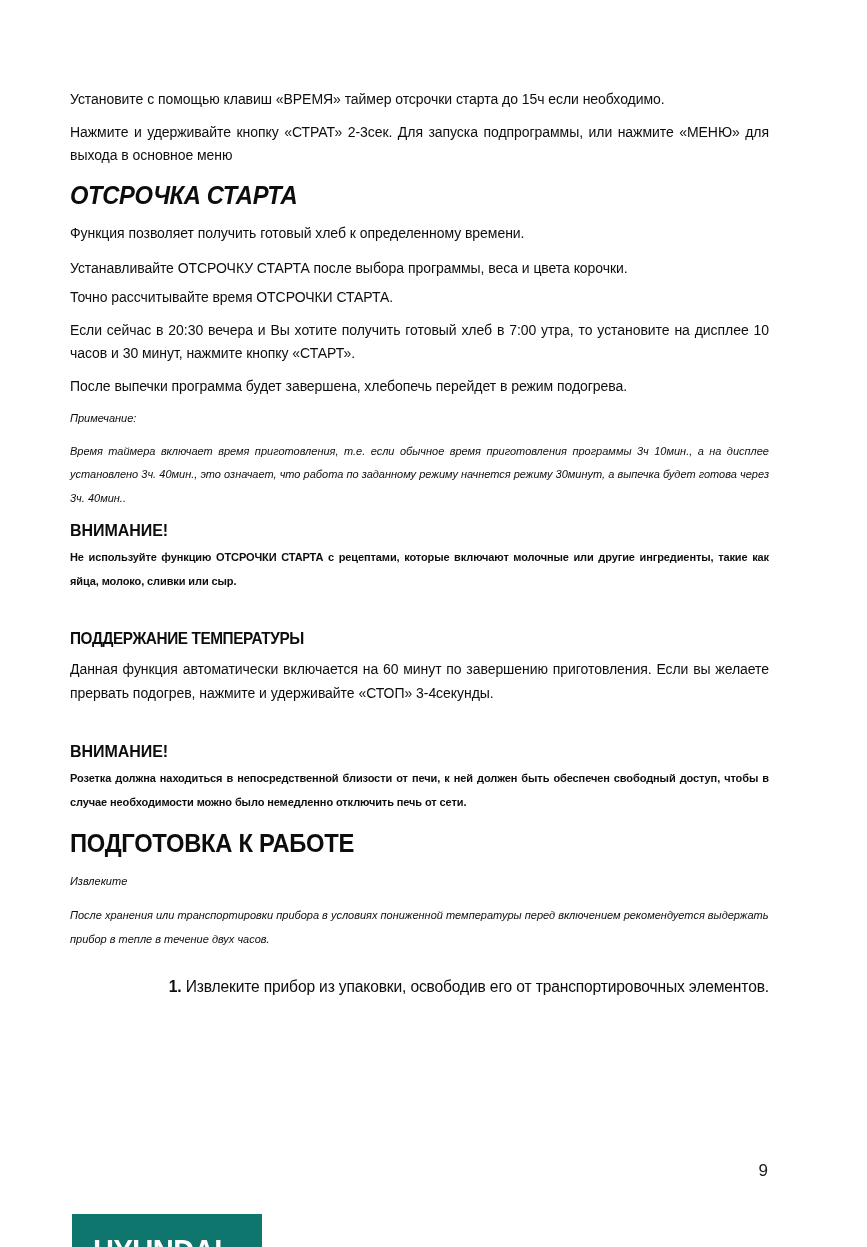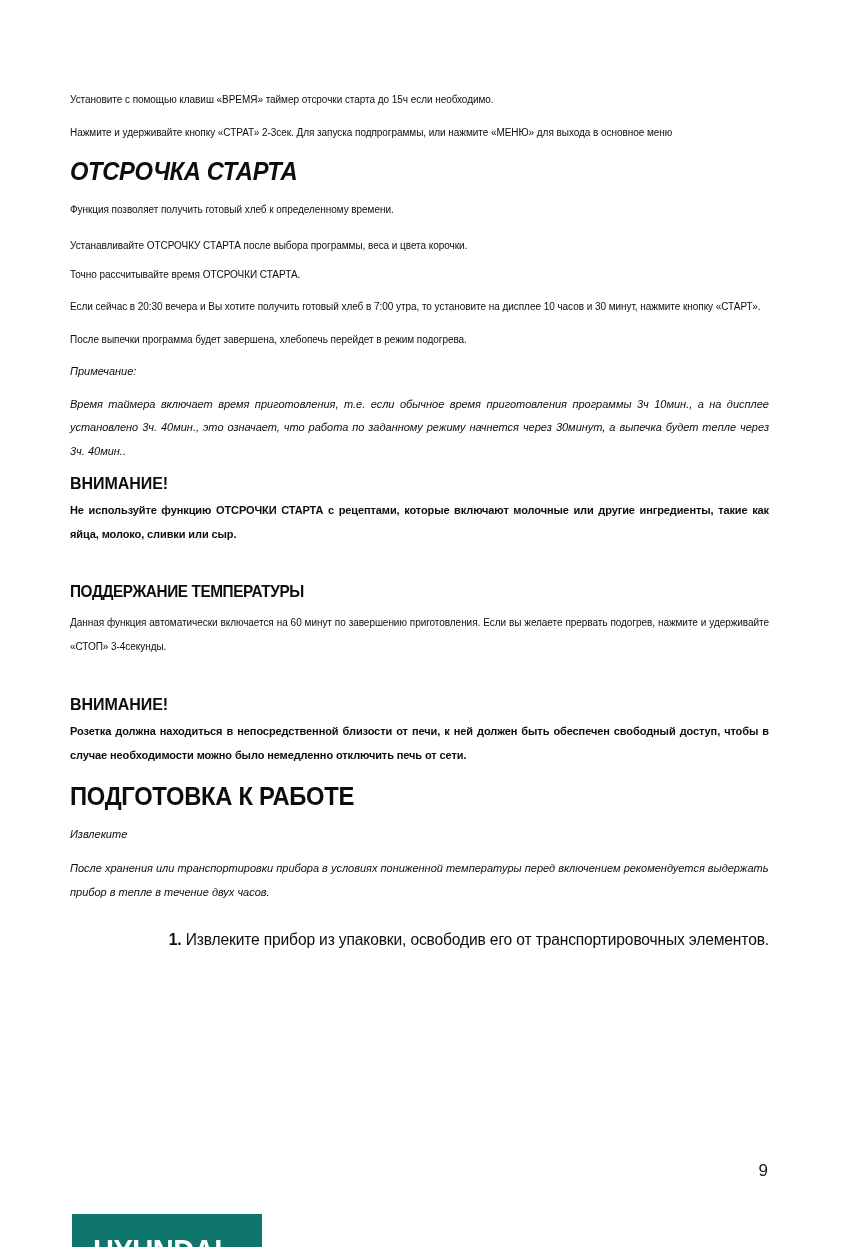--- a/index.html
+++ b/index.html
@@ -32,21 +32,21 @@
     top: 88px;
     width: 699px;
   }
 
   
   p, h1, h2, h3 {
     margin: 0;
   }
 
   .para {
-    font-size: 10px;
+    font-size: 14px;
     line-height: 23.5px;
     text-align: justify;
     text-justify: inter-word;
     margin-bottom: 9px;
     letter-spacing: -0.05px;
   }
   .para.loose {
     line-height: 29px;
     margin-bottom: 3px;
   }
@@ -183,21 +183,21 @@
     <p class="para loose nojust">Устанавливайте ОТСРОЧКУ СТАРТА после выбора программы, веса и цвета корочки.</p>
 
     <p class="para nojust">Точно рассчитывайте время ОТСРОЧКИ СТАРТА.</p>
 
     <p class="para">Если сейчас в 20:30 вечера и Вы хотите получить готовый хлеб в 7:00 утра, то установите на дисплее 10 часов и 30 минут, нажмите кнопку «СТАРТ».</p>
 
     <p class="para">После выпечки программа будет завершена, хлебопечь перейдет в режим подогрева.</p>
 
     <p class="italic nojust">Примечание:</p>
 
-    <p class="italic">Время таймера включает время приготовления, т.е. если обычное время приготовления программы 3ч 10мин., а на дисплее установлено 3ч. 40мин., это означает, что работа по заданному режиму начнется через 30минут, а выпечка будет тепле через 3ч. 40мин..</p>
+    <p class="italic">Время таймера включает время приготовления, т.е. если обычное время приготовления программы 3ч 10мин., а на дисплее установлено 3ч. 40мин., это означает, что работа по заданному режиму начнется режиму 30минут, а выпечка будет готова через 3ч. 40мин..</p>
 
     <p class="attention">ВНИМАНИЕ!</p>
 
     <p class="bold-para">Не используйте функцию ОТСРОЧКИ СТАРТА с рецептами, которые включают молочные или другие ингредиенты, такие как яйца, молоко, сливки или сыр.</p>
 
     <div class="gap-lg"></div>
 
     <h3 class="h-small">ПОДДЕРЖАНИЕ ТЕМПЕРАТУРЫ</h3>
 
     <p class="para">Данная функция автоматически включается на 60 минут по завершению приготовления. Если вы желаете прервать подогрев, нажмите и удерживайте «СТОП» 3-4секунды.</p>

